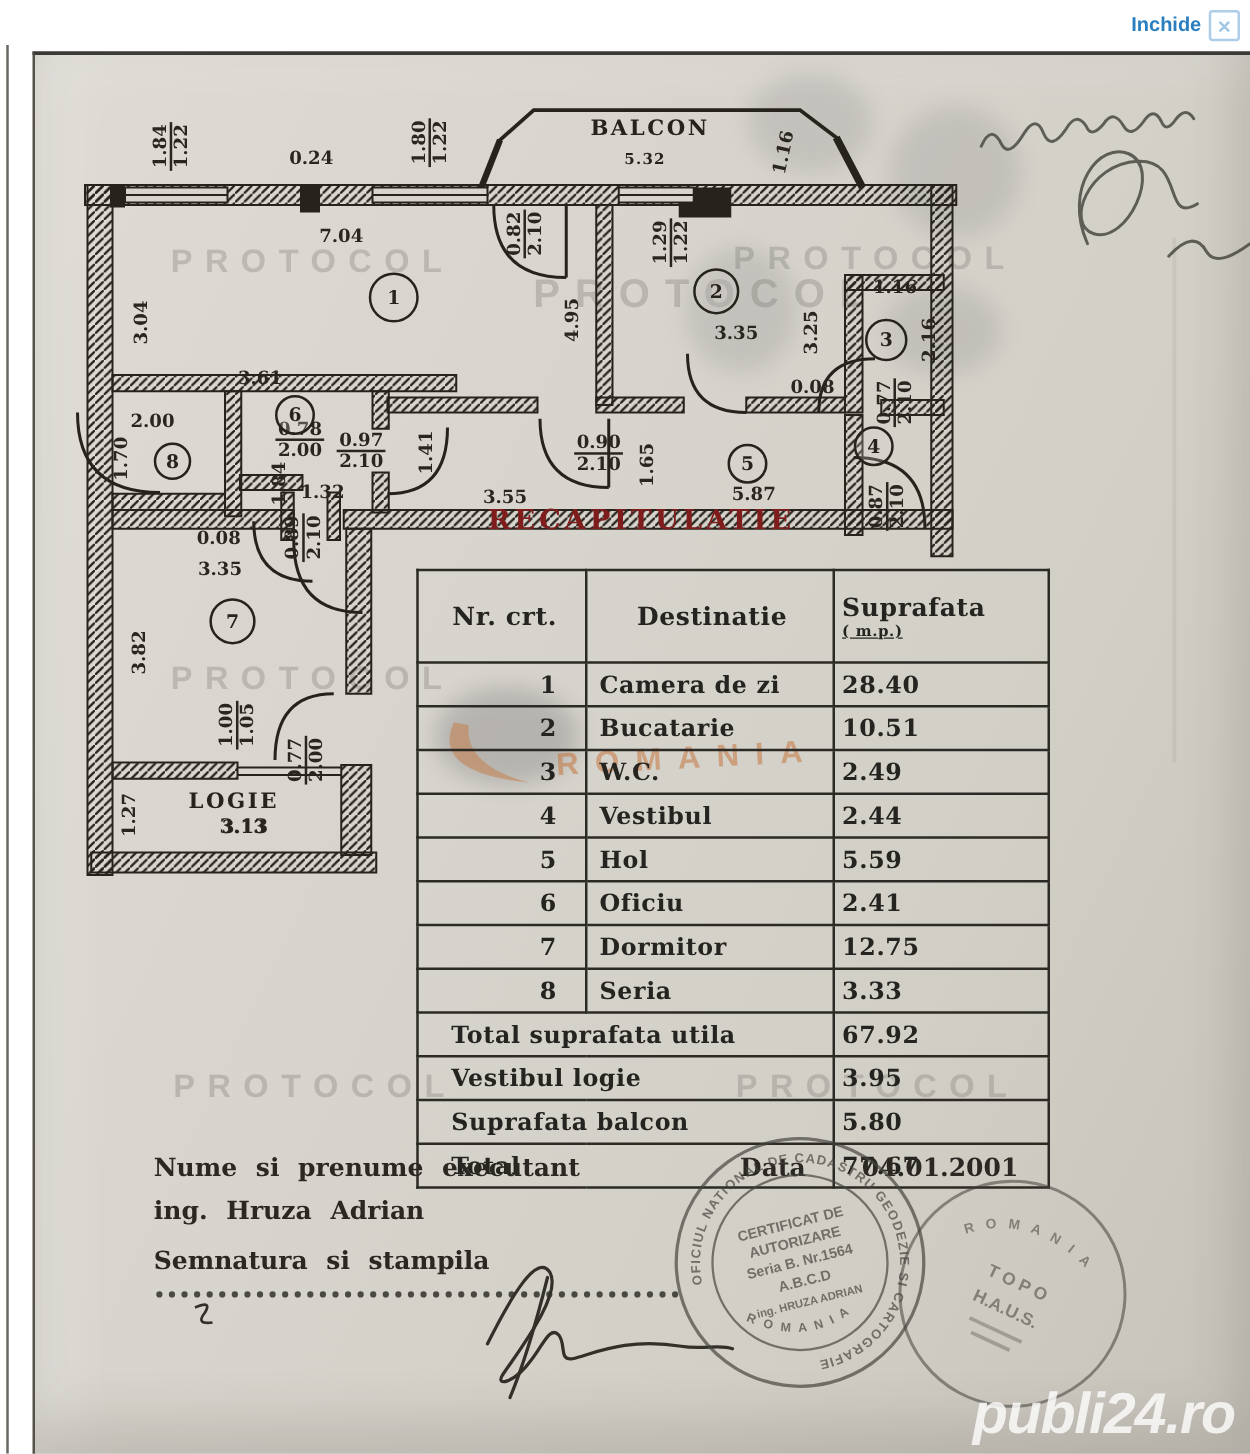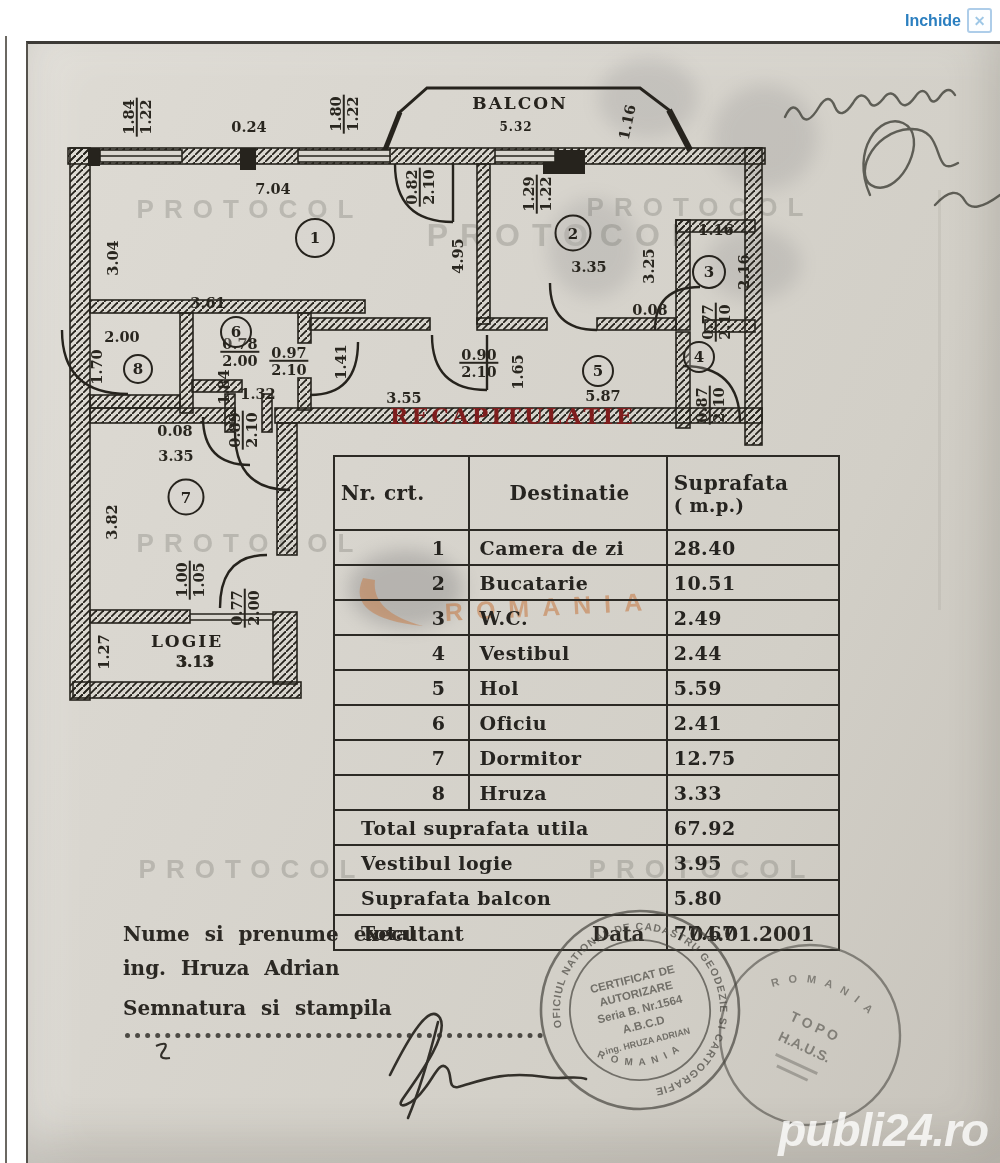--- a/index.html
+++ b/index.html
@@ -39,21 +39,21 @@
   
   #recap-title{position:absolute;left:487px;top:403px;transform:translateX(-50%);
       font:bold 22px "DejaVu Serif",serif;letter-spacing:3px;color:#7f1d1d;white-space:nowrap;margin-left:26px;}
   #recap{position:absolute;left:333px;top:455px;width:507px;border-collapse:collapse;
       color:#262420;font:bold 19px "DejaVu Serif",serif;letter-spacing:.5px;}
   #recap td,#recap th{border:2px solid #2c2a25;padding:0 6px;height:33px;}
   #recap thead th{height:72px;font-size:20px;}
   #recap .c1{width:129px;text-align:right;padding-right:22px;}
   #recap .c2{width:203px;text-align:left;padding-left:10px;}
   #recap .c3{width:175px;text-align:left;}
-  #recap .sub{display:block;font-size:18px;font-weight:bold;}
+  #recap .sub{display:block;font-size:12px;font-weight:bold;text-decoration:underline;}
   #recap .tot{text-align:left;padding-left:26px;}
   
   .ftxt{position:absolute;font:bold 20px "DejaVu Serif",serif;color:#2b2823;word-spacing:8px;white-space:nowrap;}
   #dots{position:absolute;left:125px;top:1033px;width:418px;border-bottom:5px dotted #33312c;opacity:.85;}
   svg{position:absolute;overflow:visible;}
   text{font-family:"Liberation Sans",sans-serif;}
 </style>
 </head>
 <body>
 
@@ -245,21 +245,21 @@
     <span class="room" style="left: 598px; top: 371px; width: 28px; height: 28px;">5</span>
     <span class="room" style="left: 236px; top: 332px; width: 28px; height: 28px;">6</span>
     <span class="room" style="left: 186px; top: 497px; width: 33px; height: 33px;">7</span>
     <span class="room" style="left: 138px; top: 369px; width: 26px; height: 26px;">8</span>
   </div>
 
 <div id="recap-title">RECAPITULATIE</div>
 <table id="recap">
   <thead>
     <tr>
-      <th class="c1" style="text-align:left">Nr.  crt.</th>
+      <th class="c1" style="text-align:right">Nr.  crt.</th>
       <th class="c2" style="text-align:center">Destinatie</th>
       <th class="c3">
         <span>Suprafata</span>
         <span class="sub">( m.p.)</span>
       </th>
     </tr>
   </thead>
   <tbody id="recap-body">
       <tr>
         <td class="c1">1</td>
@@ -291,21 +291,21 @@
         <td class="c2">Oficiu</td>
         <td class="c3">2.41</td>
       </tr>
       <tr>
         <td class="c1">7</td>
         <td class="c2">Dormitor</td>
         <td class="c3">12.75</td>
       </tr>
       <tr>
         <td class="c1">8</td>
-        <td class="c2">Hruza</td>
+        <td class="c2">Seria</td>
         <td class="c3">3.33</td>
       </tr>
       <tr>
         <td colspan="2" class="tot">Total suprafata utila</td>
         <td class="c3">67.92</td>
       </tr>
       <tr>
         <td colspan="2" class="tot">Vestibul logie</td>
         <td class="c3">3.95</td>
       </tr>

